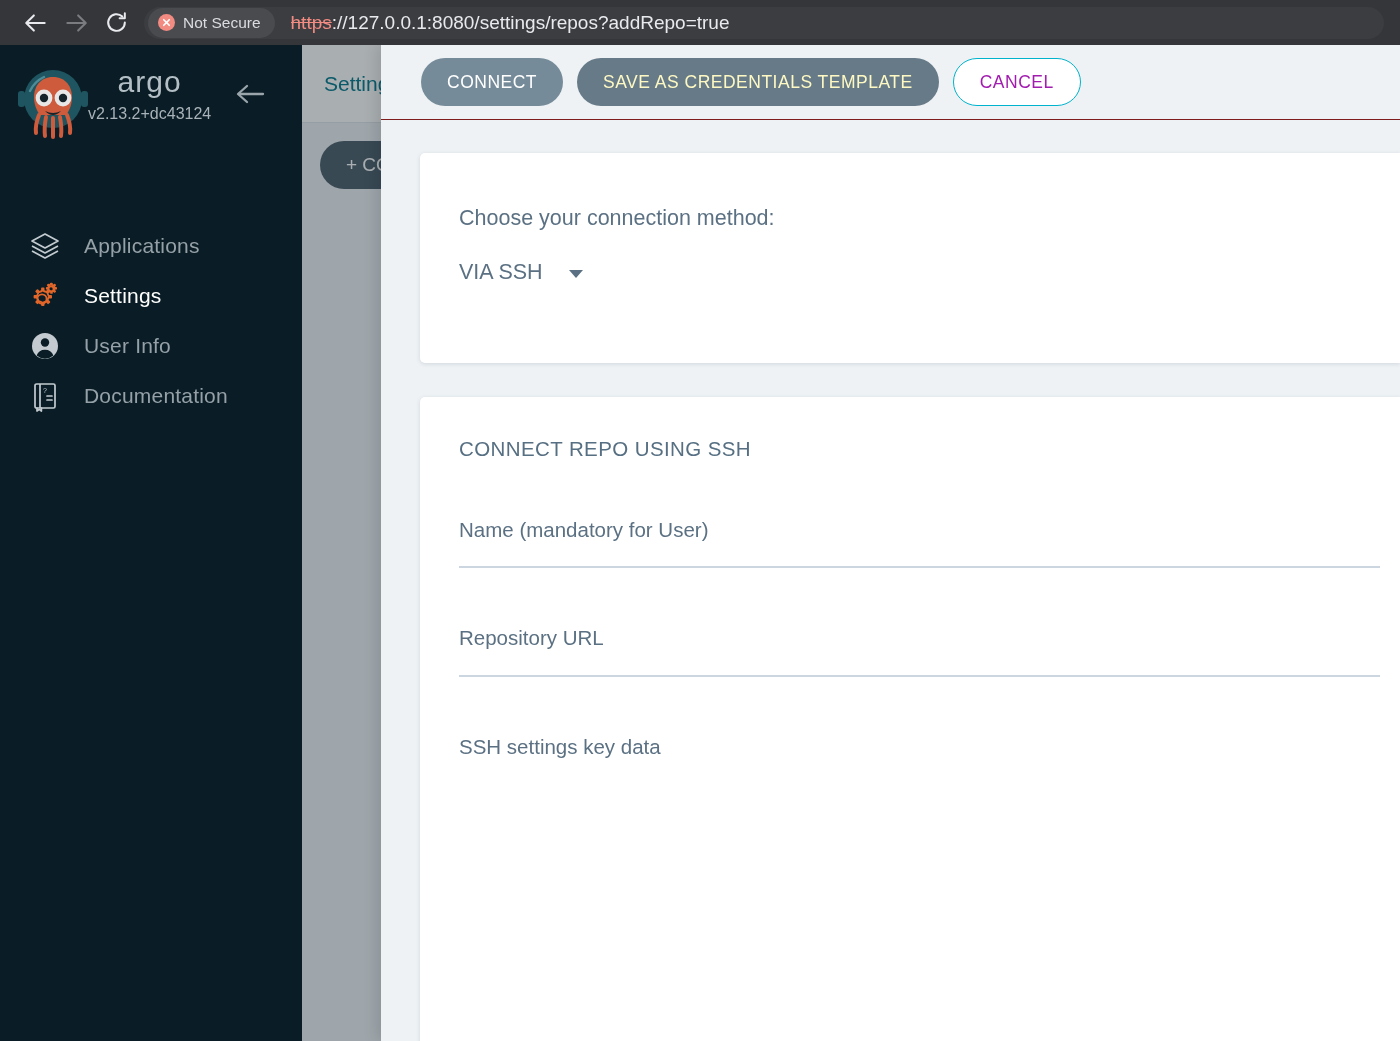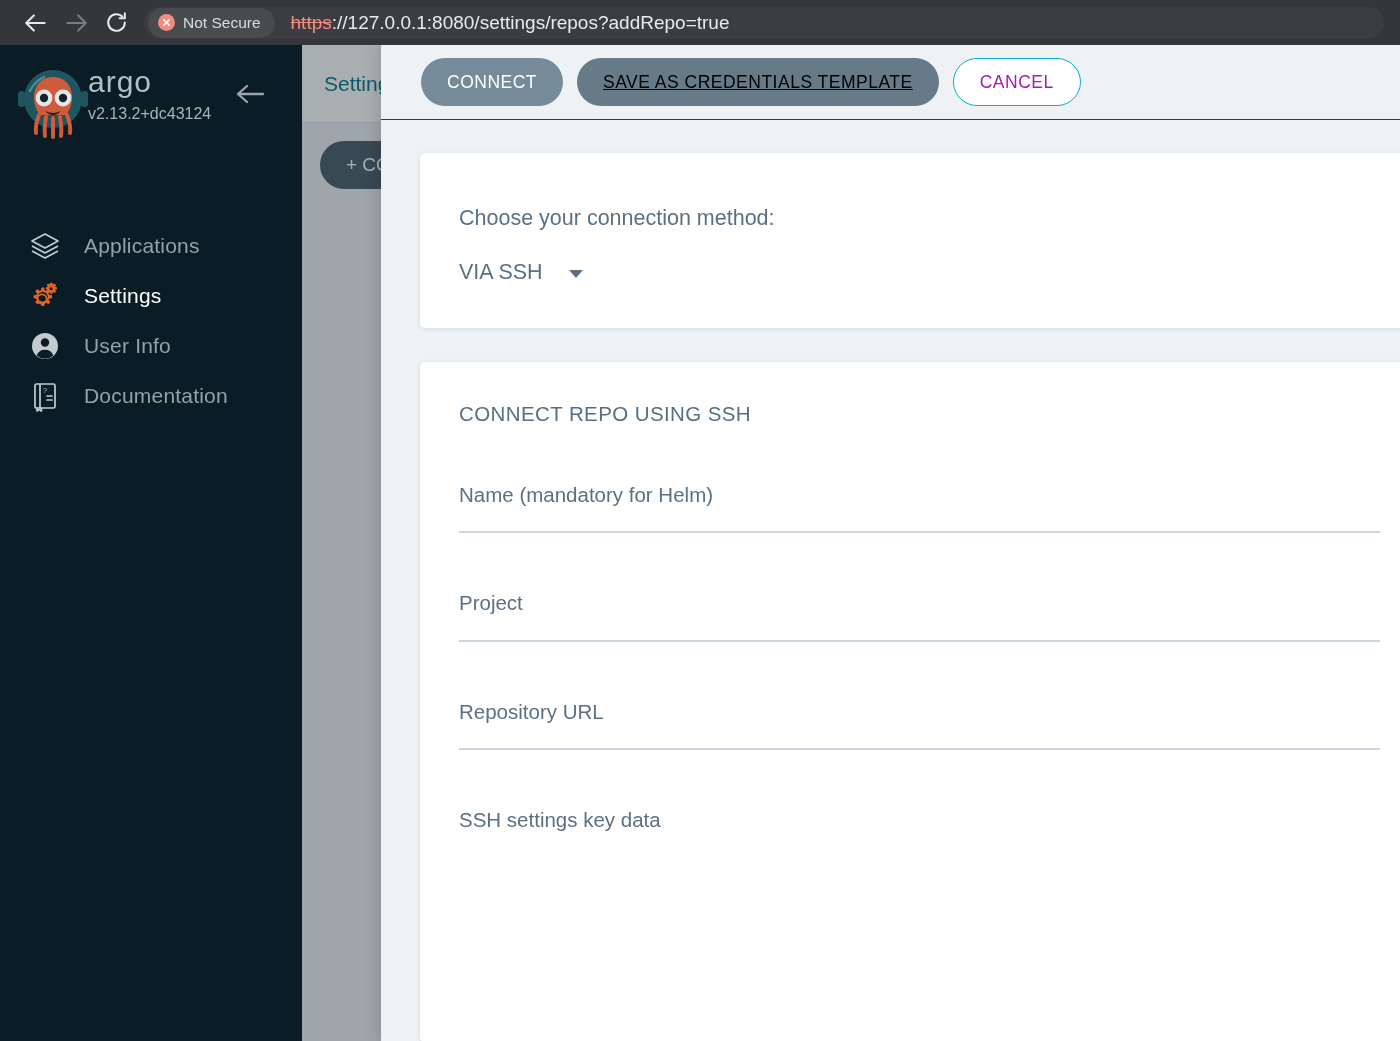--- a/index.html
+++ b/index.html
@@ -84,21 +84,21 @@
   }
   .brand-logo {
     position: absolute; left: 18px; top: 20px;
     width: 70px; height: 80px;
   }
   .brand-text {
     position: absolute; left: 88px; top: 22px;
   }
   .brand-name {
     color: #b4bfc5; font-size: 30px; letter-spacing: 1px;
-    font-weight: 400; line-height: 1;
+    font-weight: 400; line-height: 1; text-align: center;
   }
   .brand-version {
     color: #a8b2b8; font-size: 16px; margin-top: 9px; line-height: 1;
   }
   .collapse-arrow {
     position: absolute; right: 36px; top: 36px;
     color: #9aa5ab;
   }
   .nav { margin-top: 56px; }
   .nav-item {
@@ -179,39 +179,39 @@
     height: 48px;
     padding: 0 26px;
     font-size: 17.5px;
     letter-spacing: 0.5px;
     border: none;
     display: flex; align-items: center; justify-content: center;
     font-family: "Liberation Sans", sans-serif;
     white-space: nowrap;
   }
   .btn-primary { background: #768b99; color: #ffffff; }
-  .btn-secondary { background: #677a88; color: #000000; text-decoration: underline; }
+  .btn-secondary { background: #677a88; color: #fef9c3; }
   .btn-cancel {
     background: #ffffff; color: #a21caf;
     border: 1.5px solid #00b3cc;
   }
 
   .panel-body {
     padding: 33px 0 0 39px;
     height: 921px;
     overflow: hidden;
   }
   .card {
     background: #ffffff;
     border-radius: 5px 0 0 5px;
     box-shadow: 0 1px 4px rgba(40,60,80,0.14);
     padding: 0;
   }
   .card-method {
-    height: 175px;
+    height: 210px;
     padding: 55px 0 0 39px;
   }
   .method-label {
     color: #5b7183; font-size: 21.5px; line-height: 1;
   }
   .method-select {
     margin-top: 32px;
     color: #5b7183; font-size: 21.5px;
     display: inline-flex; align-items: center; gap: 26px;
     line-height: 1;
@@ -416,28 +416,24 @@
         <div class="method-select">
           <span>VIA SSH</span>
           <span class="caret"></span>
         </div>
       </div>
 
       <div class="card card-form">
         <div class="form-title">CONNECT REPO USING SSH</div>
 
         <div class="field field-first">
-          <label class="field-label">Name (mandatory for Helm)</label>
+          <label class="field-label">Name (mandatory for User)</label>
           <input class="field-input" type="text" value="" style="">
         </div>
 
-        <div class="field">
-          <label class="field-label">Project</label>
-          <input class="field-input" type="text" value="" style="">
-        </div>
 
         <div class="field">
           <label class="field-label">Repository URL</label>
           <input class="field-input" type="text" value="" style="">
         </div>
 
         <div class="field">
           <label class="field-label">SSH settings key data</label>
           <textarea class="field-textarea" style=""></textarea>
         </div>

